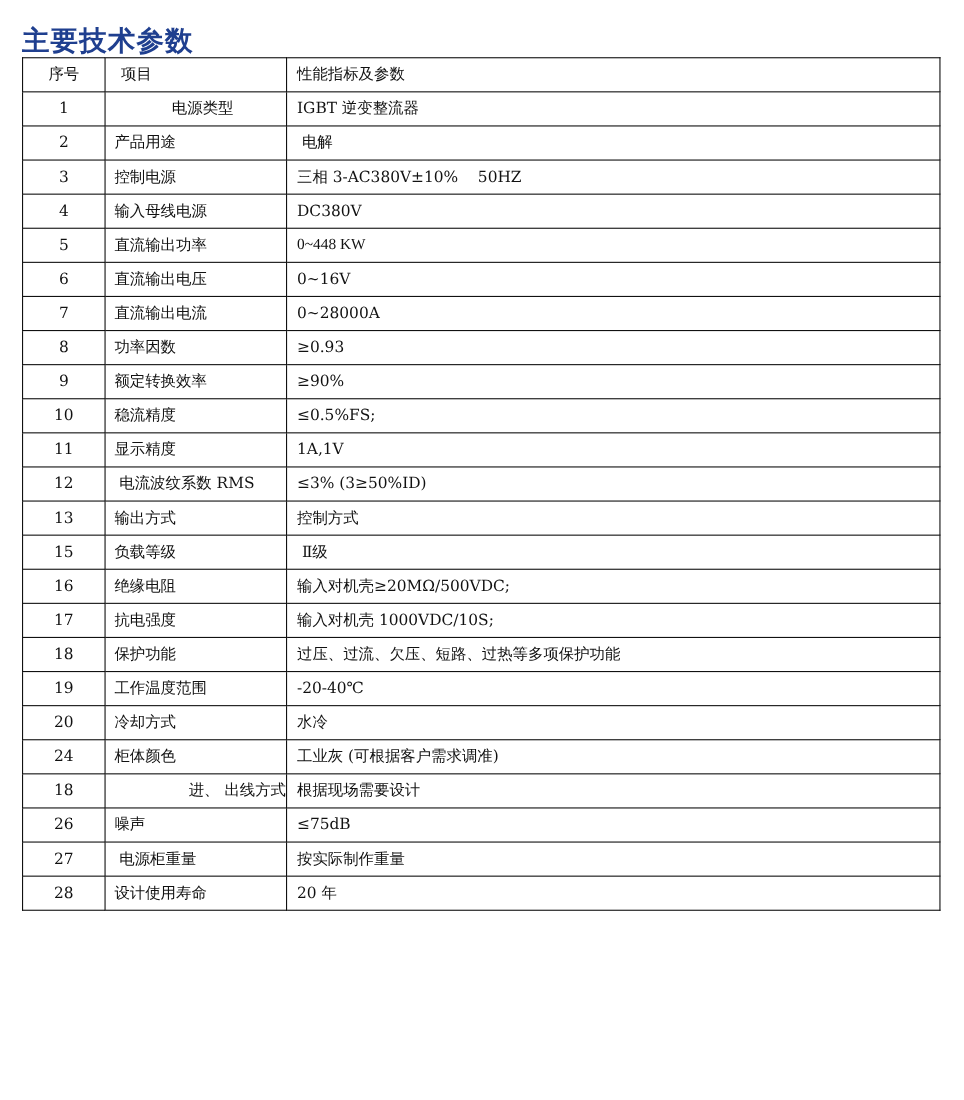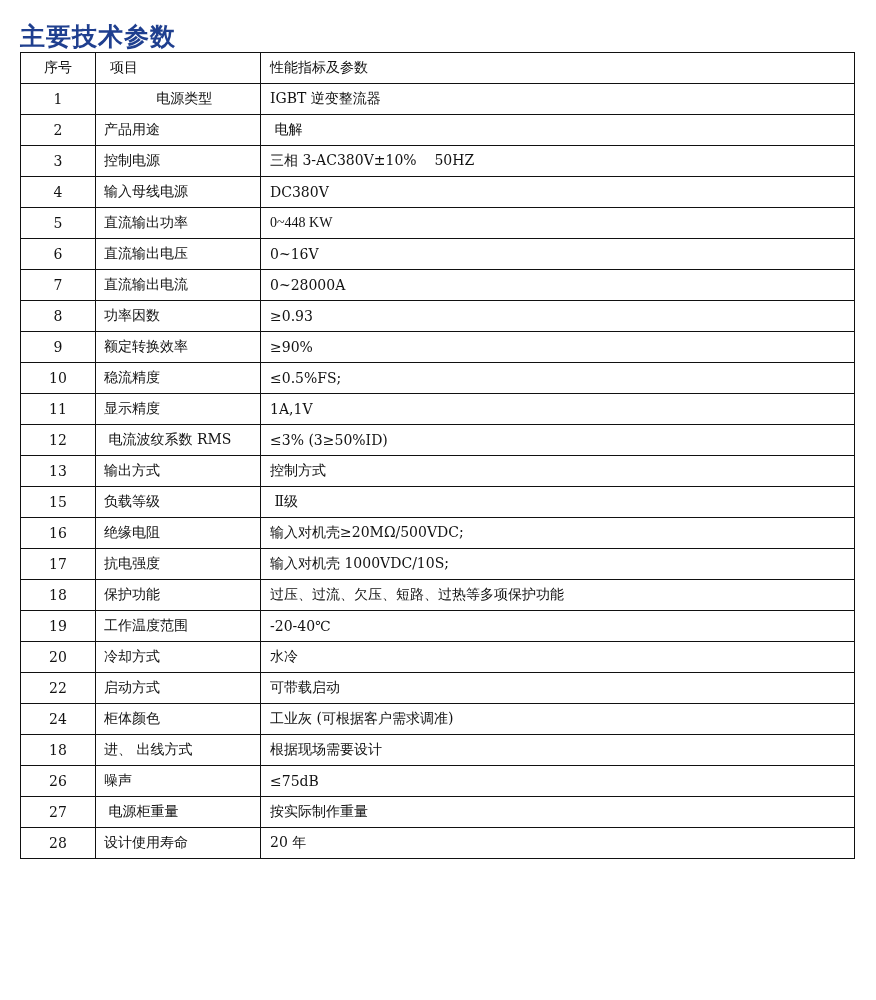--- a/index.html
+++ b/index.html
@@ -124,32 +124,27 @@
         <td class="no" style="white-space: pre;">19</td>
         <td class="item" style="white-space: pre;">工作温度范围</td>
         <td class="val" style="white-space: pre;">-20-40℃</td>
       </tr>
       <tr>
         <td class="no" style="white-space: pre;">20</td>
         <td class="item" style="white-space: pre;">冷却方式</td>
         <td class="val" style="white-space: pre;">水冷</td>
       </tr>
       <tr>
-        <td class="no" style="white-space: pre;">22</td>
-        <td class="item" style="white-space: pre;">启动方式</td>
-        <td class="val" style="white-space: pre;">可带载启动</td>
-      </tr>
-      <tr>
         <td class="no" style="white-space: pre;">24</td>
         <td class="item" style="white-space: pre;">柜体颜色</td>
         <td class="val" style="white-space: pre;">工业灰 (可根据客户需求调准)</td>
       </tr>
       <tr>
         <td class="no" style="white-space: pre;">18</td>
-        <td class="item" style="white-space: pre;">进、 出线方式</td>
+        <td class="item" style="white-space: pre; text-align: right;">进、 出线方式</td>
         <td class="val" style="white-space: pre;">根据现场需要设计</td>
       </tr>
       <tr>
         <td class="no" style="white-space: pre;">26</td>
         <td class="item" style="white-space: pre;">噪声</td>
         <td class="val" style="white-space: pre;">≤75dB</td>
       </tr>
       <tr>
         <td class="no" style="white-space: pre;">27</td>
         <td class="item" style="white-space: pre;"> 电源柜重量</td>

